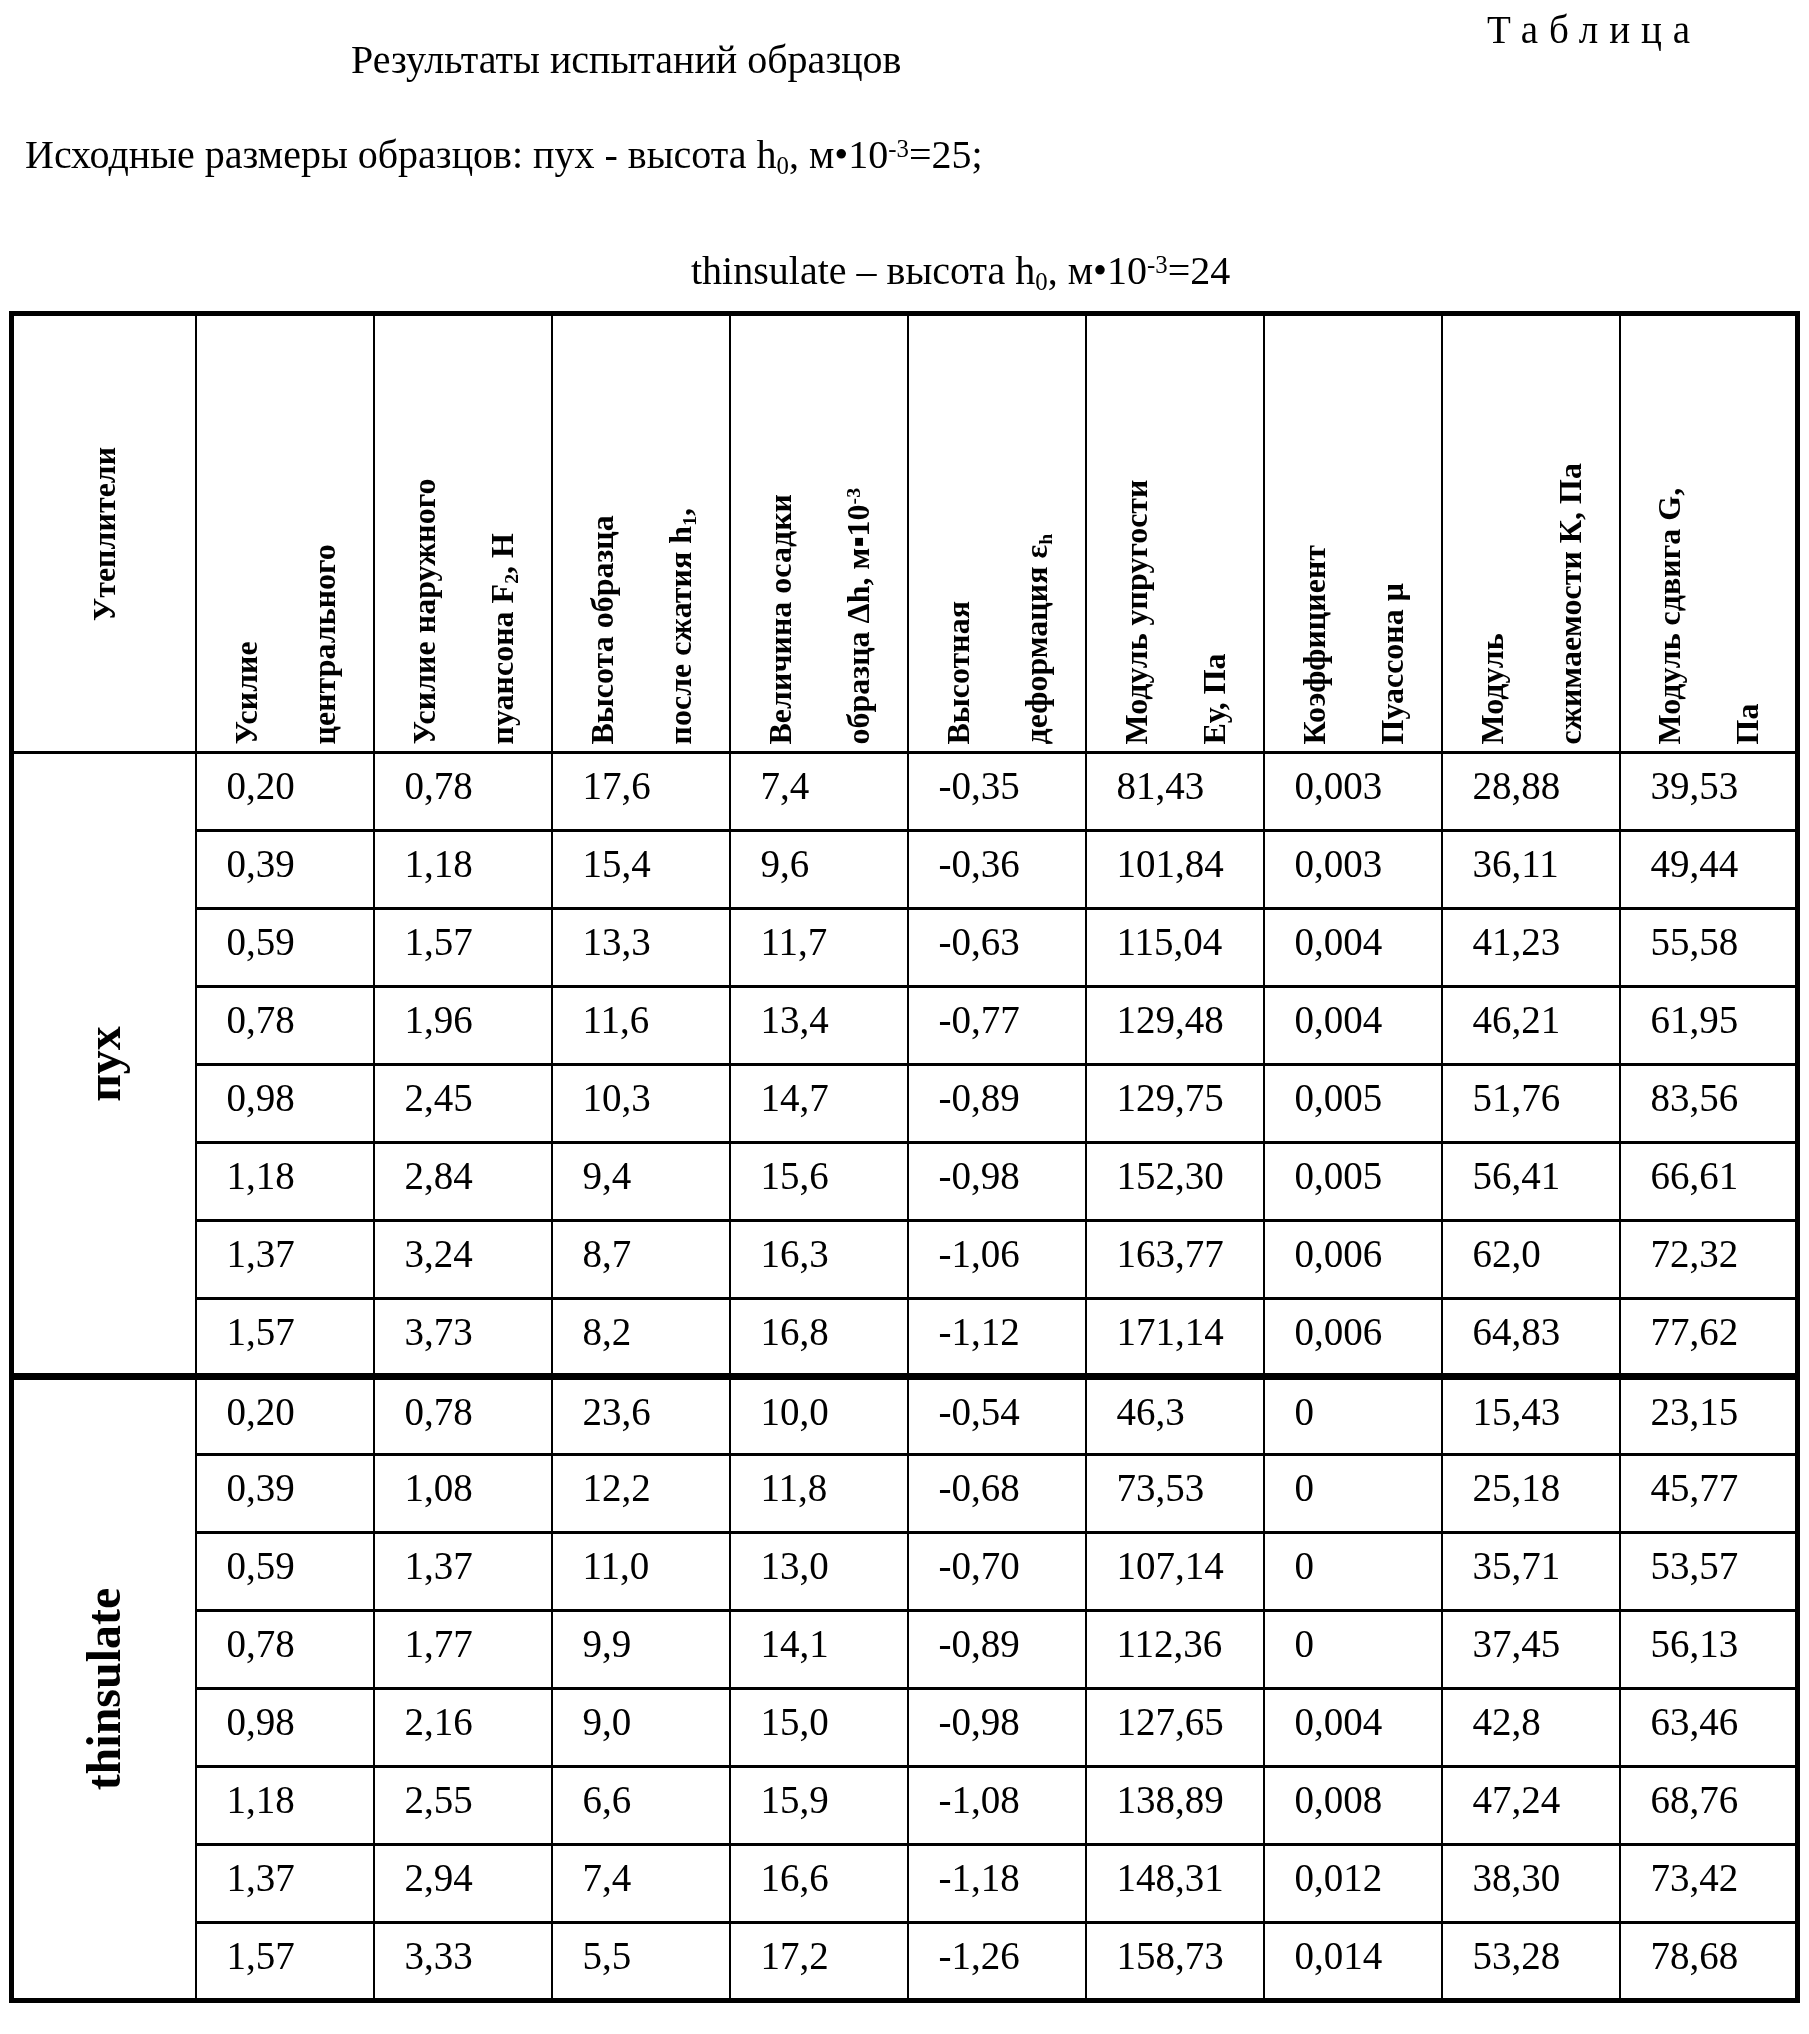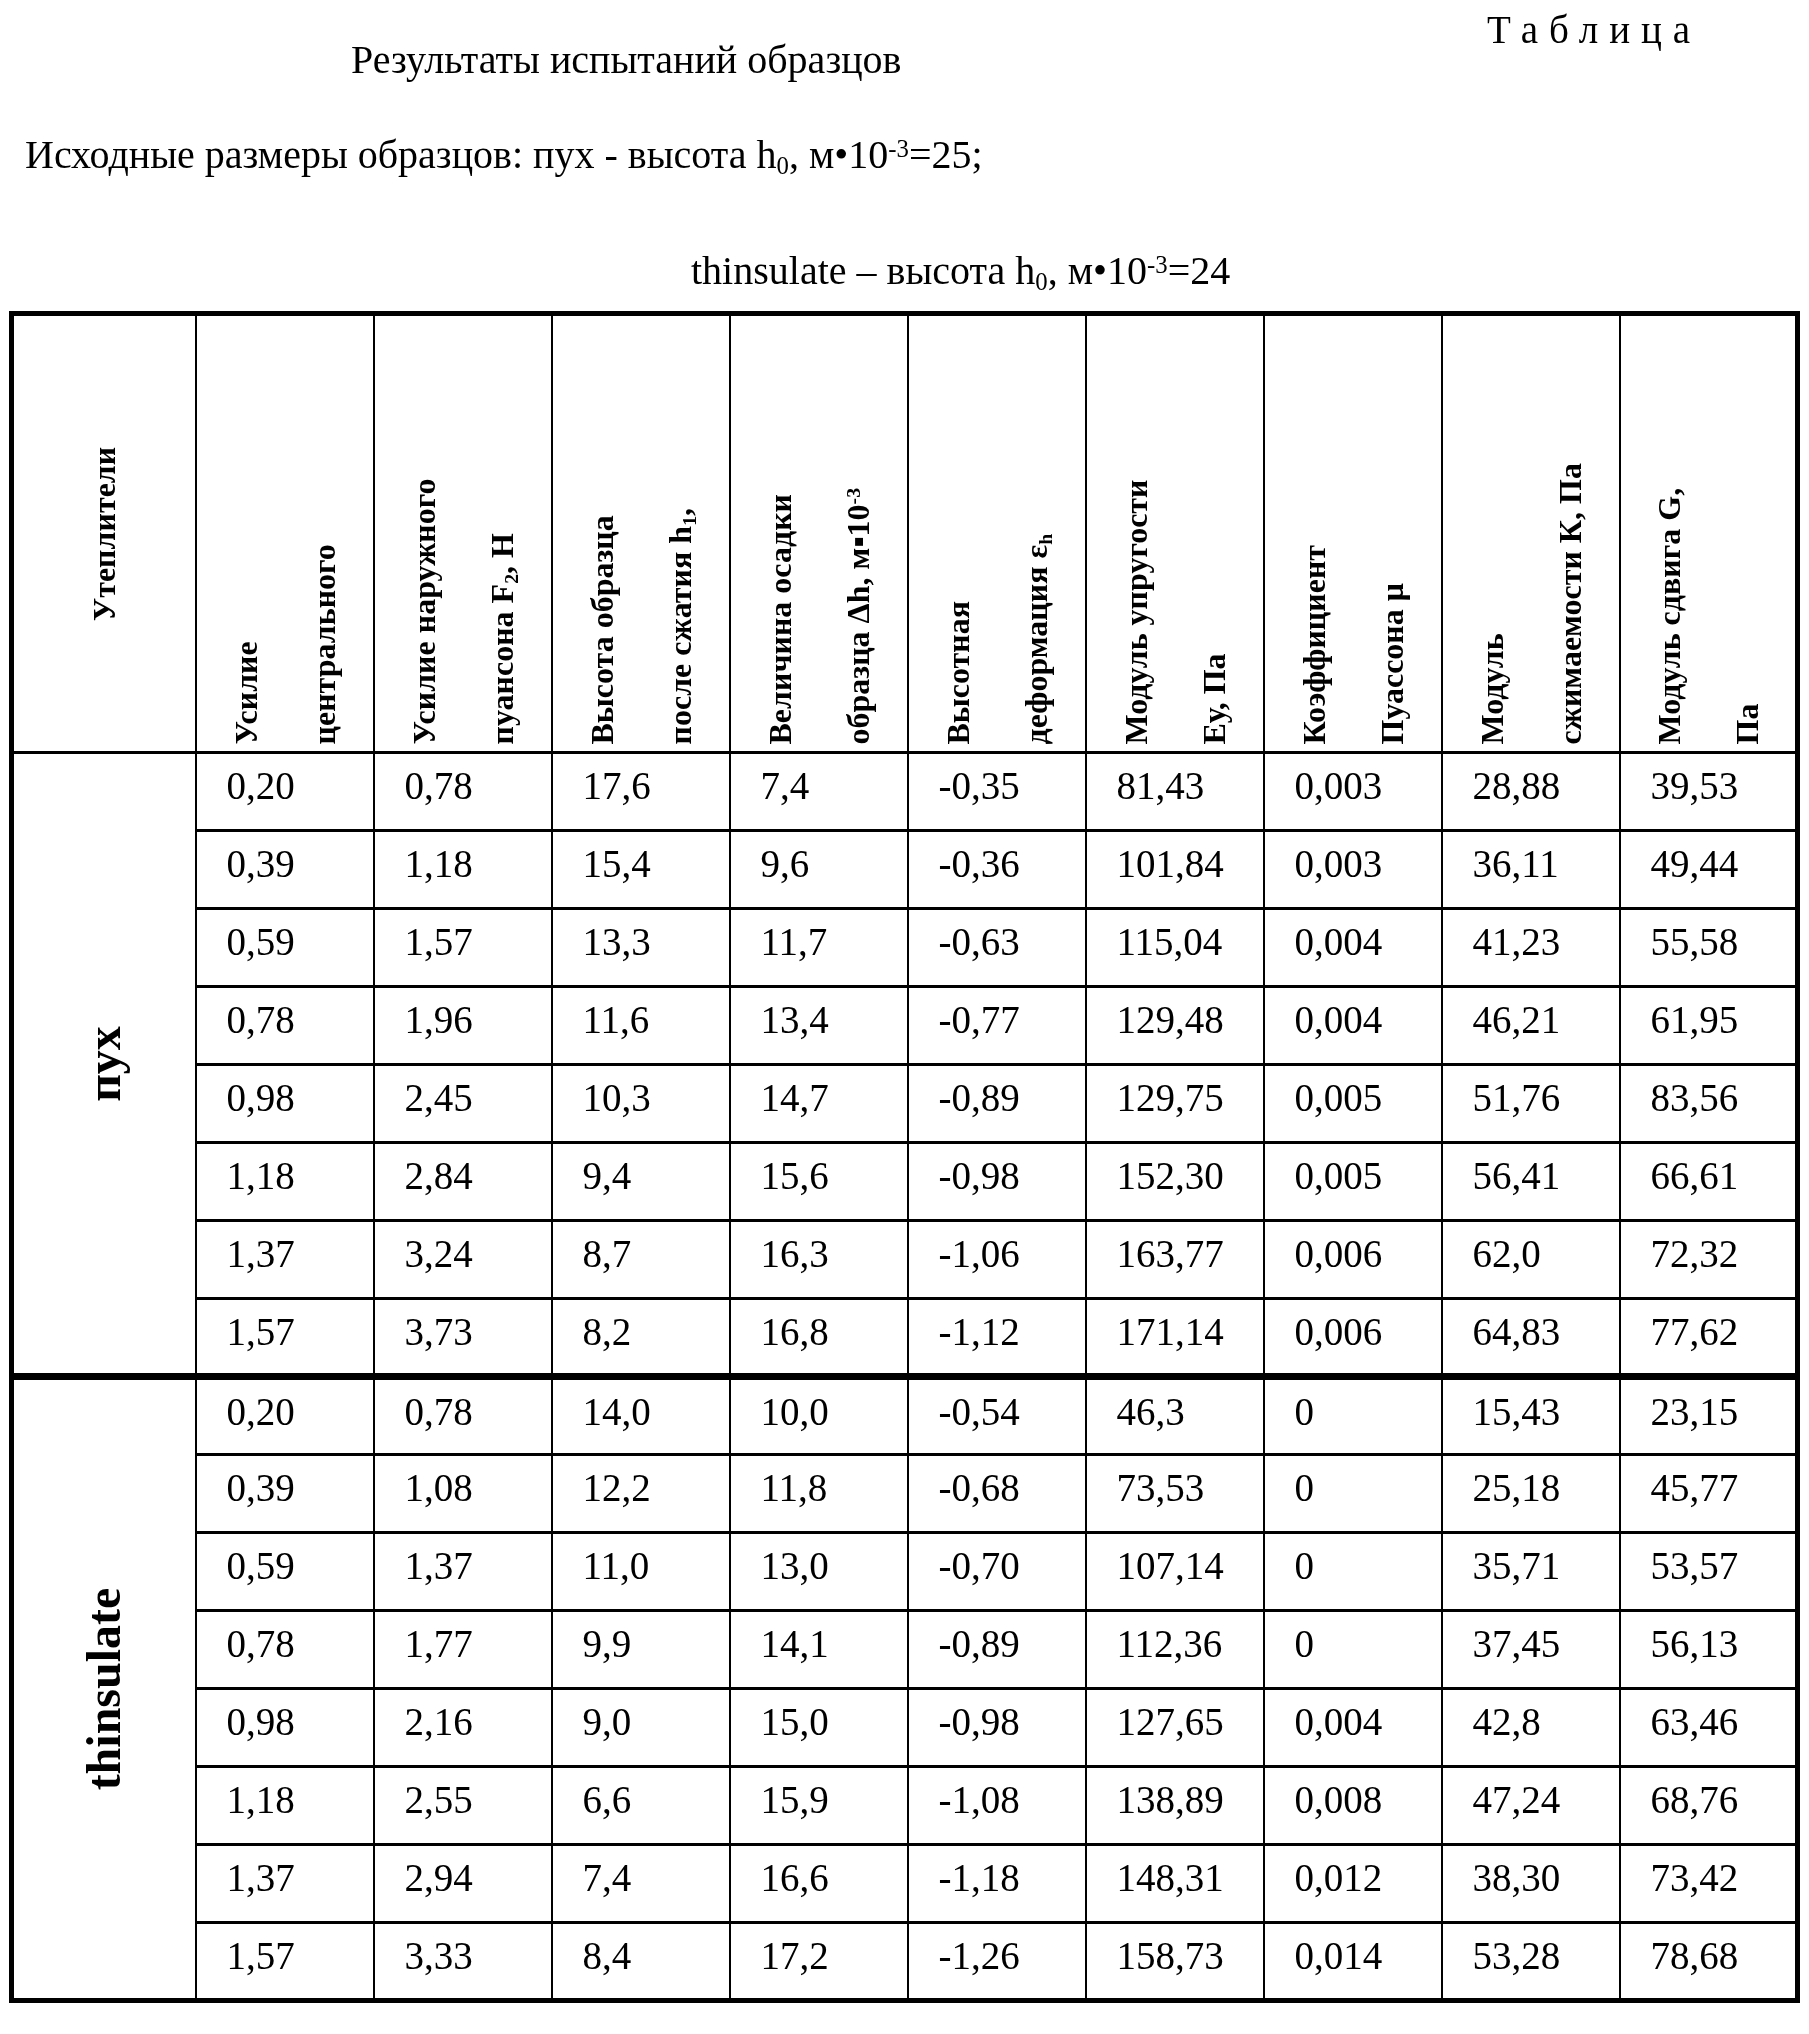--- a/index.html
+++ b/index.html
@@ -213,21 +213,21 @@
           <td class="data-cell">0,006</td>
           <td class="data-cell">64,83</td>
           <td class="data-cell">77,62</td>
         </tr>
         <tr>
           <td rowspan="8" class="group-cell group-sep">
             <div class="group-label">thinsulate</div>
           </td>
           <td class="data-cell group-sep">0,20</td>
           <td class="data-cell group-sep">0,78</td>
-          <td class="data-cell group-sep">14,0</td>
+          <td class="data-cell group-sep">23,6</td>
           <td class="data-cell group-sep">10,0</td>
           <td class="data-cell group-sep">-0,54</td>
           <td class="data-cell group-sep">46,3</td>
           <td class="data-cell group-sep">0</td>
           <td class="data-cell group-sep">15,43</td>
           <td class="data-cell group-sep">23,15</td>
         </tr>
         <tr>
           <td class="data-cell">0,39</td>
           <td class="data-cell">1,08</td>
@@ -290,21 +290,21 @@
           <td class="data-cell">16,6</td>
           <td class="data-cell">-1,18</td>
           <td class="data-cell">148,31</td>
           <td class="data-cell">0,012</td>
           <td class="data-cell">38,30</td>
           <td class="data-cell">73,42</td>
         </tr>
         <tr>
           <td class="data-cell">1,57</td>
           <td class="data-cell">3,33</td>
-          <td class="data-cell">8,4</td>
+          <td class="data-cell">5,5</td>
           <td class="data-cell">17,2</td>
           <td class="data-cell">-1,26</td>
           <td class="data-cell">158,73</td>
           <td class="data-cell">0,014</td>
           <td class="data-cell">53,28</td>
           <td class="data-cell">78,68</td>
         </tr>
       </tbody>
   </table>
 

